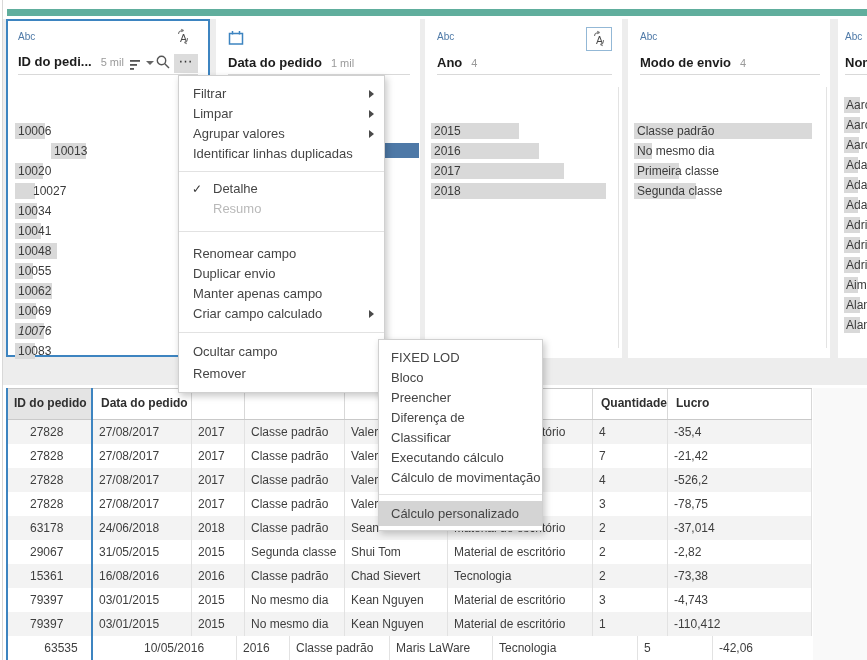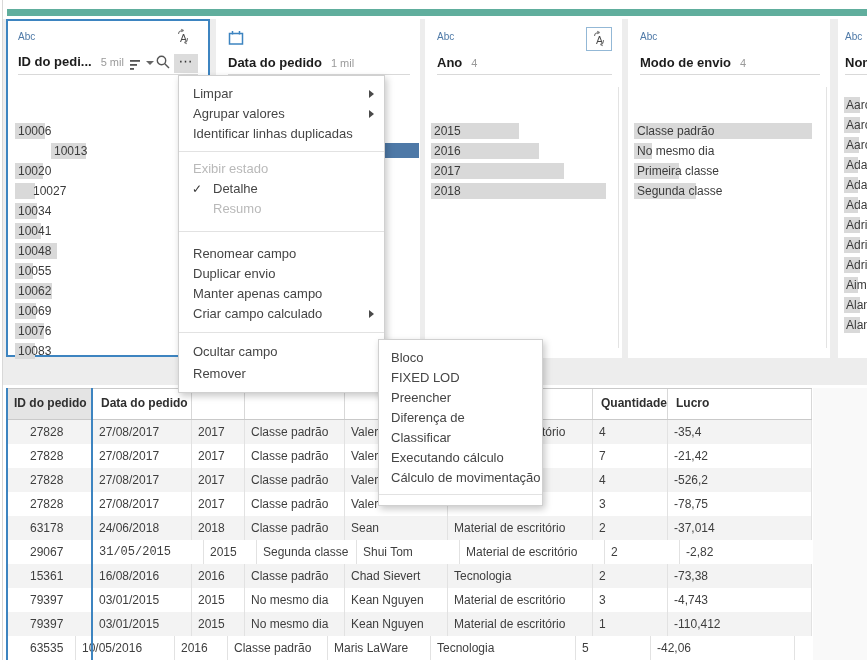--- a/index.html
+++ b/index.html
@@ -154,21 +154,21 @@
         <div class="val-row" style="top: 262px; left: 7px;">
           <div class="val-bar" style="width: 37px;"></div>
           <span class="val-label" style="left: 3px;">10062</span>
         </div>
         <div class="val-row" style="top: 282px; left: 7px;">
           <div class="val-bar" style="width: 21px;"></div>
           <span class="val-label" style="left: 3px;">10069</span>
         </div>
         <div class="val-row" style="top: 302px; left: 7px;">
           <div class="val-bar" style="width: 29px;"></div>
-          <span class="val-label" style="left: 3px;">10076</span>
+          <span class="val-label" style="left: 3px; font-style: italic;">10076</span>
         </div>
         <div class="val-row" style="top: 322px; left: 7px;">
           <div class="val-bar" style="width: 20px;"></div>
           <span class="val-label" style="left: 3px;">10083</span>
         </div>
       </div>
   </div>
 
   <div class="card" id="card2">
     <span style="position:absolute;left:12px;top:11px;">
@@ -363,21 +363,21 @@
           <div class="g-cell" style="width: 99px;">24/06/2018</div>
           <div class="g-cell" style="width: 53px;">2018</div>
           <div class="g-cell" style="width: 100px;">Classe padrão</div>
           <div class="g-cell" style="width: 103px;">Sean</div>
           <div class="g-cell" style="width: 145px;">Material de escritório</div>
           <div class="g-cell" style="width: 75px;">2</div>
           <div class="g-cell" style="width: 144px;">-37,014</div>
         </div>
         <div class="g-row">
           <div class="g-cell first" style="width: 87px;">29067</div>
-          <div class="g-cell" style="width: 111px; font-family: Liberation Mono, monospace;">31/05/2015</div>
+          <div class="g-cell" style="width: 99px;">31/05/2015</div>
           <div class="g-cell" style="width: 53px;">2015</div>
           <div class="g-cell" style="width: 100px;">Segunda classe</div>
           <div class="g-cell" style="width: 103px;">Shui Tom</div>
           <div class="g-cell" style="width: 145px;">Material de escritório</div>
           <div class="g-cell" style="width: 75px;">2</div>
           <div class="g-cell" style="width: 144px;">-2,82</div>
         </div>
         <div class="g-row shaded">
           <div class="g-cell first" style="width: 87px;">15361</div>
           <div class="g-cell" style="width: 99px;">16/08/2016</div>
@@ -402,55 +402,56 @@
           <div class="g-cell first" style="width: 87px;">79397</div>
           <div class="g-cell" style="width: 99px;">03/01/2015</div>
           <div class="g-cell" style="width: 53px;">2015</div>
           <div class="g-cell" style="width: 100px;">No mesmo dia</div>
           <div class="g-cell" style="width: 103px;">Kean Nguyen</div>
           <div class="g-cell" style="width: 145px;">Material de escritório</div>
           <div class="g-cell" style="width: 75px;">1</div>
           <div class="g-cell" style="width: 144px;">-110,412</div>
         </div>
         <div class="g-row">
-          <div class="g-cell first" style="width: 70px;">63535</div>
-          <div class="g-cell" style="width: 99px;">10/05/2016</div>
+          <div class="g-cell first" style="width: 87px; text-align: center;">63535</div>
+          <div class="g-cell" style="width: 99px; margin-left: 45px;">10/05/2016</div>
           <div class="g-cell" style="width: 53px;">2016</div>
           <div class="g-cell" style="width: 100px;">Classe padrão</div>
           <div class="g-cell" style="width: 103px;">Maris LaWare</div>
           <div class="g-cell" style="width: 145px;">Tecnologia</div>
           <div class="g-cell" style="width: 75px;">5</div>
           <div class="g-cell" style="width: 144px;">-42,06</div>
         </div>
       </div>
     <div class="col-select"></div>
   </div>
   <div class="grid-right-fill"></div>
 
   <div class="menu" id="ctx-menu">
+      <div class="mi"><span>Filtrar</span><span class="arrow"></span></div>
       <div class="mi"><span>Limpar</span><span class="arrow"></span></div>
       <div class="mi"><span>Agrupar valores</span><span class="arrow"></span></div>
       <div class="mi"><span>Identificar linhas duplicadas</span></div>
       <div class="menu-sep m1"></div>
-      <div class="mi disabled"><span>Exibir estado</span></div>
       <div class="mi indent"><span class="chk">✓</span><span>Detalhe</span></div>
       <div class="mi disabled indent"><span>Resumo</span></div>
       <div class="menu-sep m2"></div>
       <div class="mi"><span>Renomear campo</span></div>
       <div class="mi"><span>Duplicar envio</span></div>
       <div class="mi"><span>Manter apenas campo</span></div>
       <div class="mi"><span>Criar campo calculado</span><span class="arrow"></span></div>
       <div class="menu-sep m3"></div>
       <div class="mi tall"><span>Ocultar campo</span></div>
       <div class="mi tall"><span>Remover</span></div>
     </div>
 
   <div class="submenu" id="ctx-submenu">
+      <div class="si">FIXED LOD</div>
       <div class="si">Bloco</div>
-      <div class="si">FIXED LOD</div>
       <div class="si">Preencher</div>
       <div class="si">Diferença de</div>
       <div class="si">Classificar</div>
       <div class="si">Executando cálculo</div>
       <div class="si">Cálculo de movimentação</div>
       <div class="menu-sep"></div>
+      <div class="si hl">Cálculo personalizado</div>
     </div>
 </div>
 
 </body></html>

